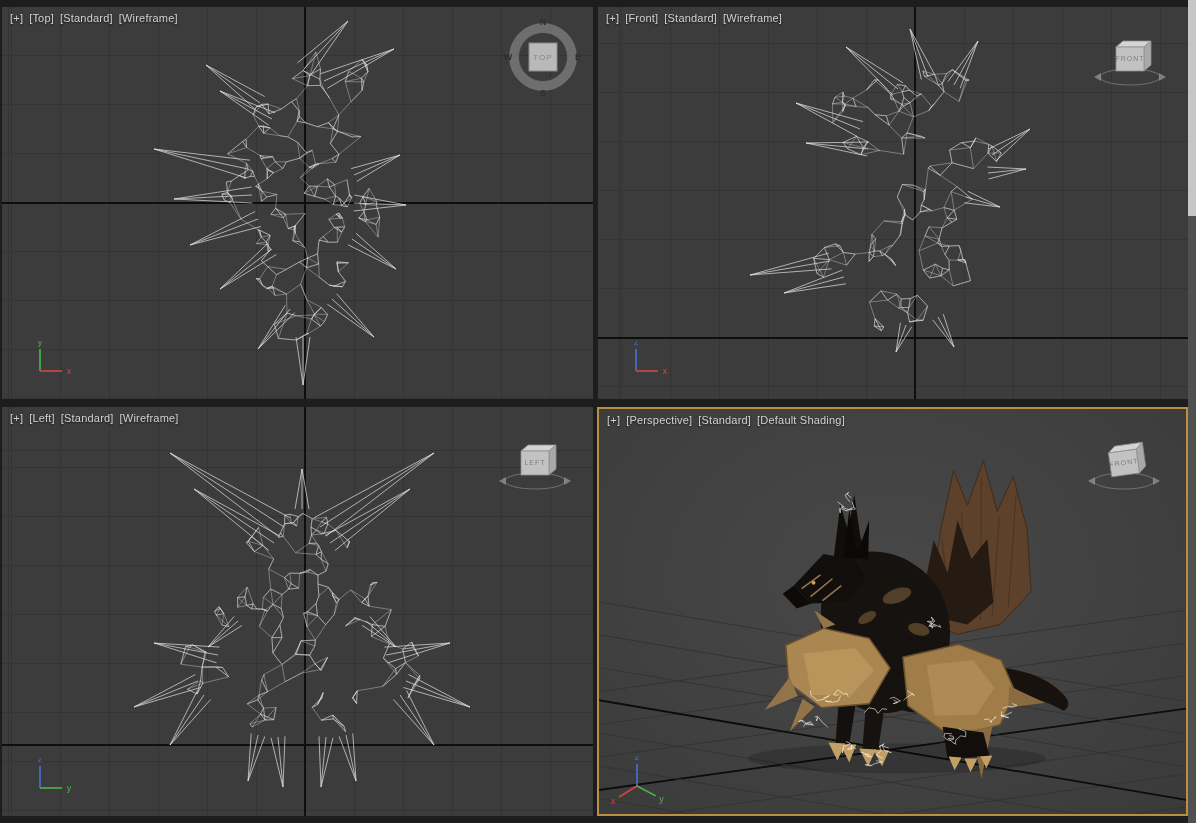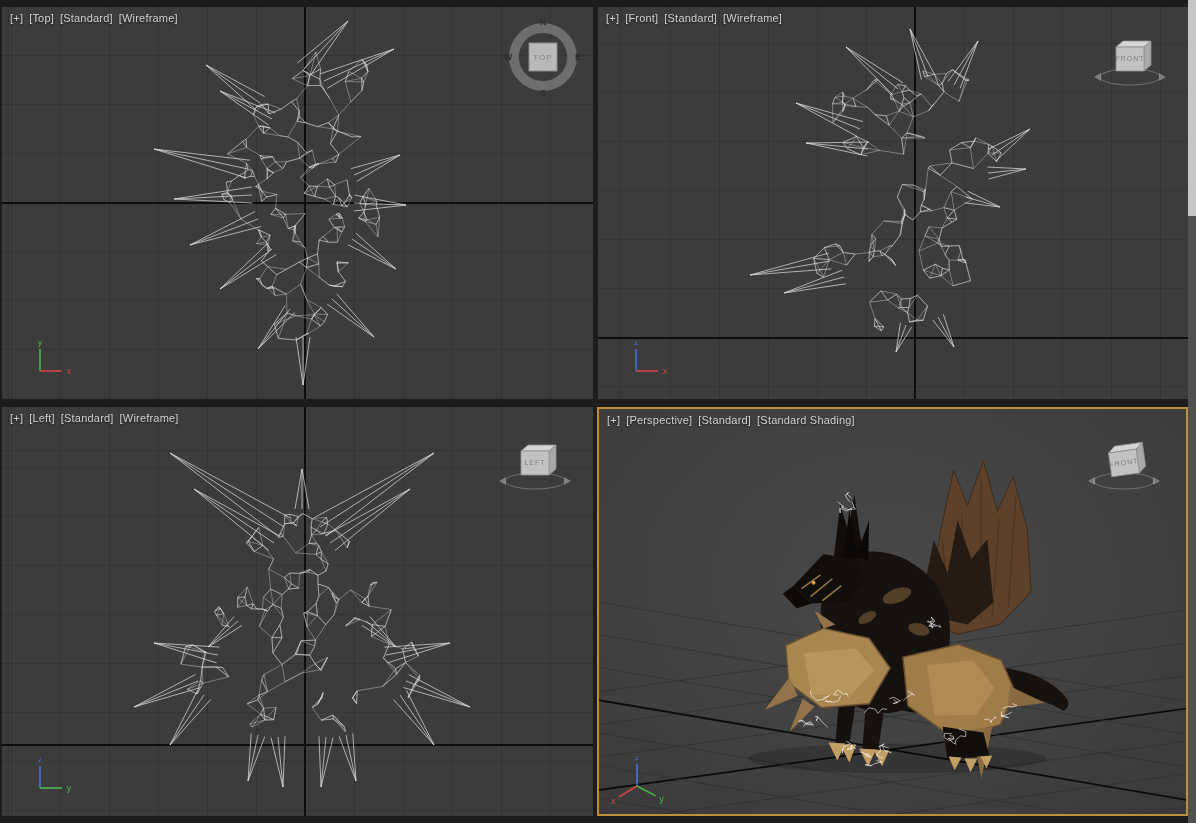--- a/index.html
+++ b/index.html
@@ -205,21 +205,21 @@
         </g>
       </g>
       <g id="persp-overlay">
           <path d="M254.1 89.6L249.5 85.4L251.5 84.1L247.8 86.8L249.5 89.8L252.6 93.6M242.0 100.0L242.8 104.7L243.2 100.1L249.5 102.7L256.7 98.6L254.7 93.6M256.2 98.3L258.2 100.8L251.1 101.3L244.0 98.8L246.5 98.4L240.2 93.5M217.4 310.1L220.0 309.4L218.8 314.3L220.8 310.3L224.8 315.5L230.3 320.5M206.0 320.0L207.7 317.0L212.9 314.9L215.8 318.7L211.5 316.3L207.5 317.7M214.2 318.0L209.8 317.9L205.3 313.8L201.2 314.8L204.0 313.4L206.0 316.2M262.6 345.4L266.7 346.5L269.5 349.8L274.1 350.4L268.1 347.5L272.0 347.7M248.7 334.8L253.2 337.2L246.4 339.7L245.7 342.3L245.0 346.4L245.8 341.9M253.9 342.7L254.6 340.5L250.1 342.8L255.0 342.6L253.8 338.4L258.9 342.5M306.6 293.5L308.8 291.3L315.8 286.8L317.3 288.7L316.9 287.8L310.5 284.0M296.4 292.8L300.8 295.7L296.1 296.9L303.4 294.1L296.9 290.4L292.6 291.7M290.0 302.5L285.1 302.0L280.9 306.6L278.0 302.3L271.7 301.0L266.9 306.1M358.4 337.5L359.4 333.2L364.2 329.3L369.1 330.1L369.3 324.7L362.1 322.3M357.7 332.3L352.8 333.9L348.7 332.0L347.5 329.9L348.1 326.7L355.3 327.2M359.8 337.8L356.7 336.3L351.6 331.7L357.1 331.8L356.6 329.7L352.6 329.0M405.5 304.5L404.9 309.3L412.4 311.0L405.2 308.9L409.8 308.3L415.7 305.3M387.7 313.0L391.6 312.2L395.8 315.3L393.9 315.3L399.8 310.3L397.8 310.6M406.3 301.5L412.7 299.6L415.2 300.0L415.4 300.6L420.7 298.6L416.0 296.7M279.1 354.2L285.0 355.5L277.7 357.2L273.6 359.6L267.9 358.4L274.4 358.8M292.6 345.8L294.2 346.1L287.5 344.0L285.2 339.1L288.2 340.4L291.7 341.6M286.3 352.0L279.2 348.6L284.0 344.1L282.5 339.7L287.1 337.3L281.9 340.6M241.1 288.4L236.2 288.0L240.3 282.8L246.3 287.2L249.8 286.7L250.9 290.0M234.3 294.3L230.4 295.1L227.7 293.9L235.1 295.5L240.9 294.1L243.4 288.7M225.5 291.5L232.0 288.7L226.0 292.5L219.6 293.6L213.5 288.4L212.7 283.6M339.6 218.6L333.2 219.0L335.6 216.0L334.2 215.0L332.4 219.1L333.2 217.7M334.2 217.2L335.5 220.8L336.8 216.7L340.7 218.5L344.2 219.9L342.5 217.4M336.6 216.8L330.5 213.9L336.5 213.9L334.5 209.5L338.1 213.5L334.6 217.2" fill="none" stroke="#ffffff" stroke-width="0.7" opacity="0.85"></path>
         </g>
     </svg>
     <div class="vp-label">
       <span>[+]</span>
       <span>[Perspective]</span>
       <span>[Standard]</span>
-      <span>[Standard Shading]</span>
+      <span>[Default Shading]</span>
     </div>
     <div class="viewcube cube" style="right:24px;top:28px">
       <svg viewBox="0 0 76 58" width="76" height="58">
         <ellipse cx="38" cy="44" rx="30" ry="8" fill="none" stroke="#9a9a9a" opacity="0.55"></ellipse>
         <polygon points="2,44 9,40 9,48" fill="#9a9a9a" opacity="0.7"></polygon>
         <polygon points="74,44 67,40 67,48" fill="#9a9a9a" opacity="0.7"></polygon>
         <g transform="rotate(-8 38 26)">
           <polygon points="24,14 31,8 59,8 52,14" fill="#d4d4d4" stroke="#909090" stroke-width="0.8"></polygon>
           <polygon points="52,14 59,8 59,32 52,38" fill="#a9a9a9" stroke="#909090" stroke-width="0.8"></polygon>
           <rect x="24" y="14" width="28" height="24" fill="#c2c2c2" stroke="#909090" stroke-width="0.8"></rect>

